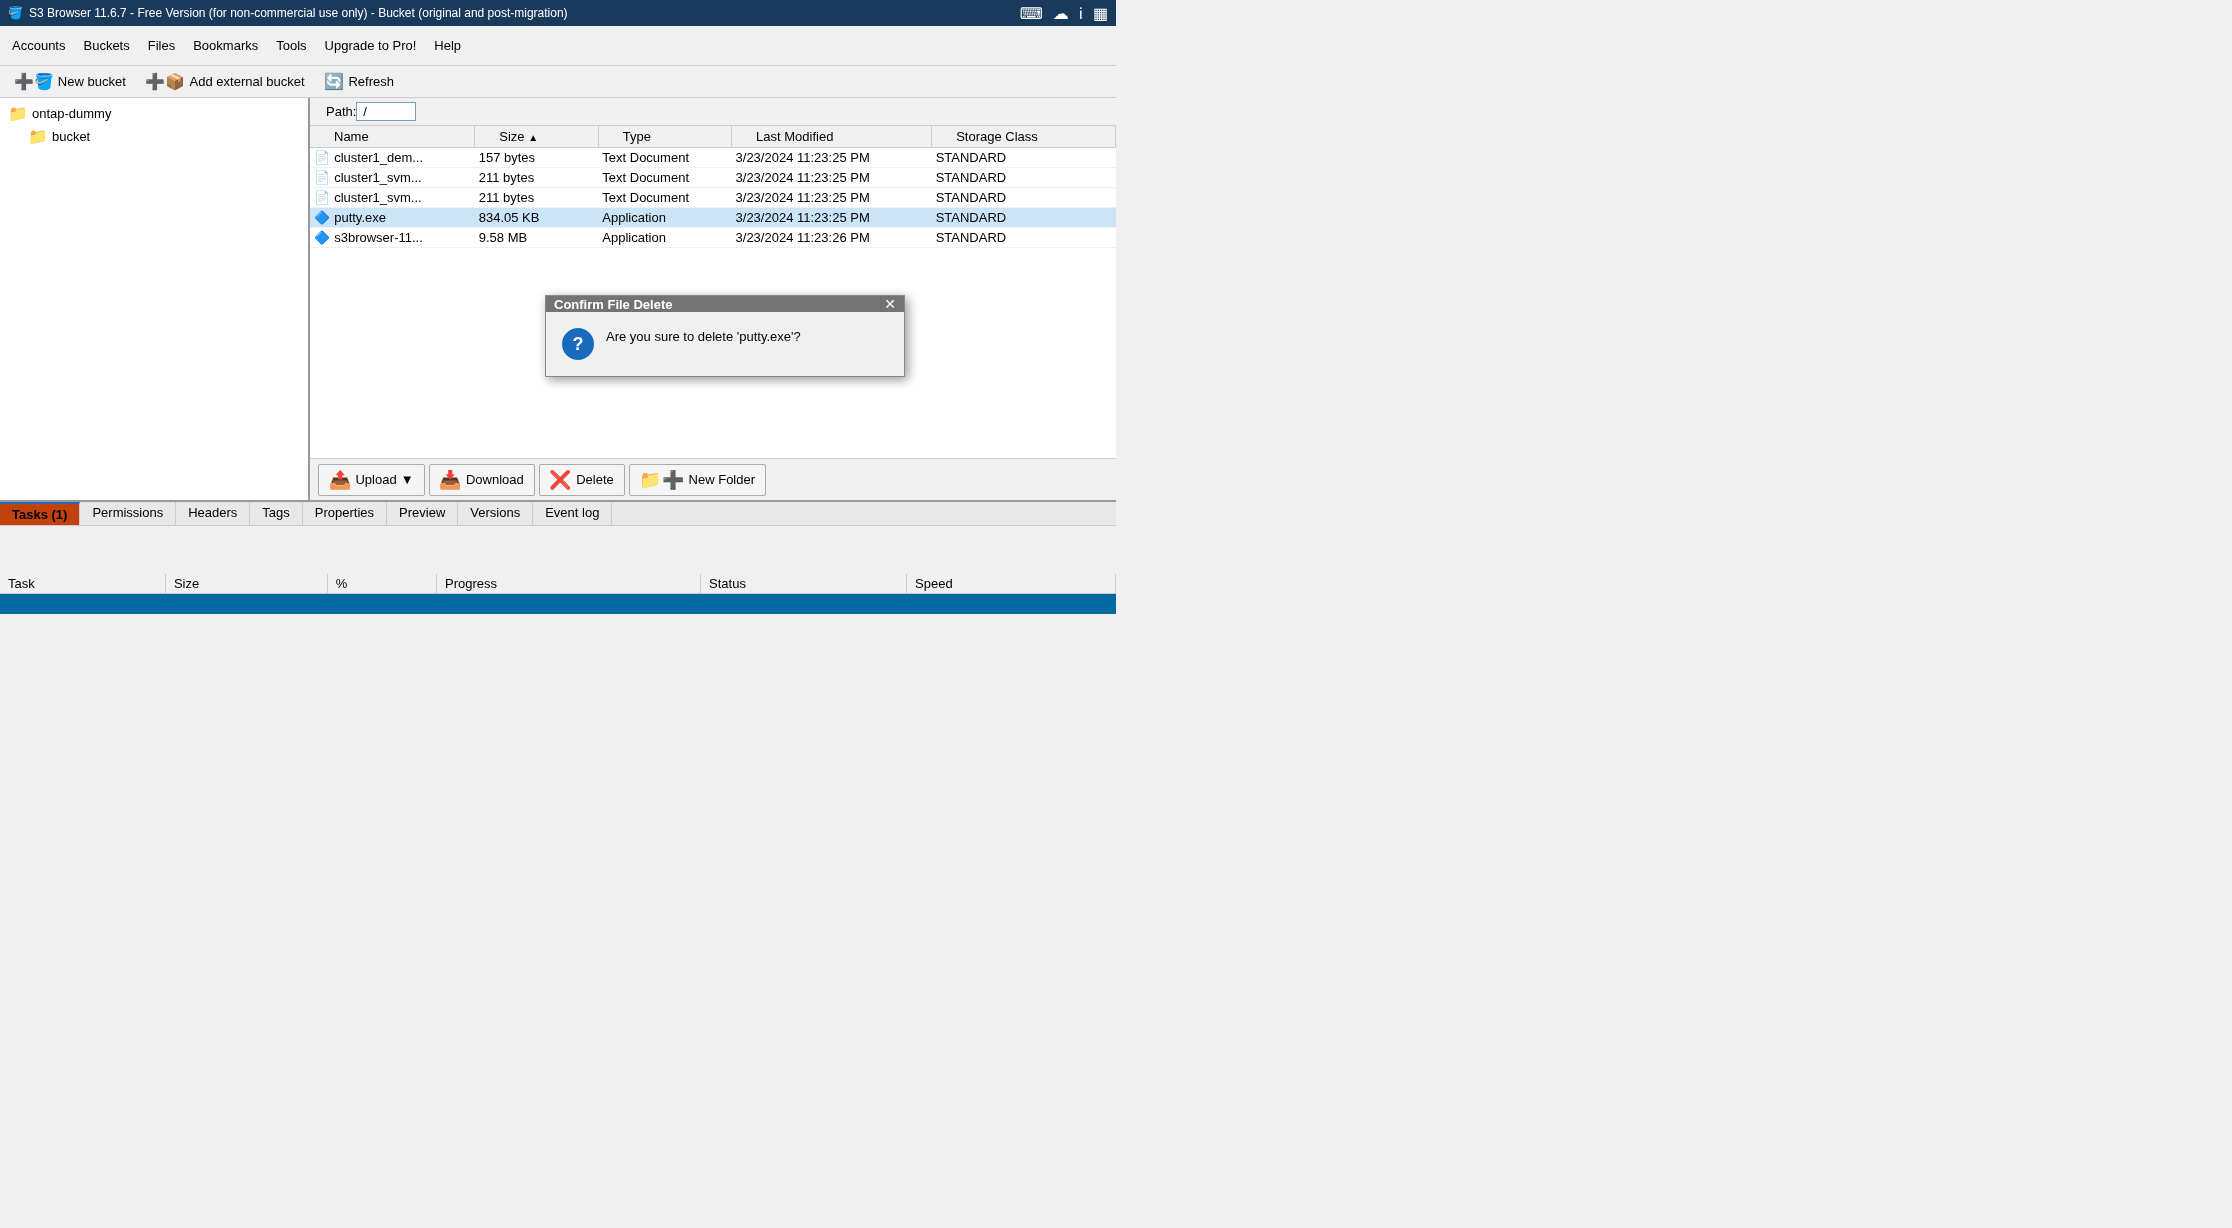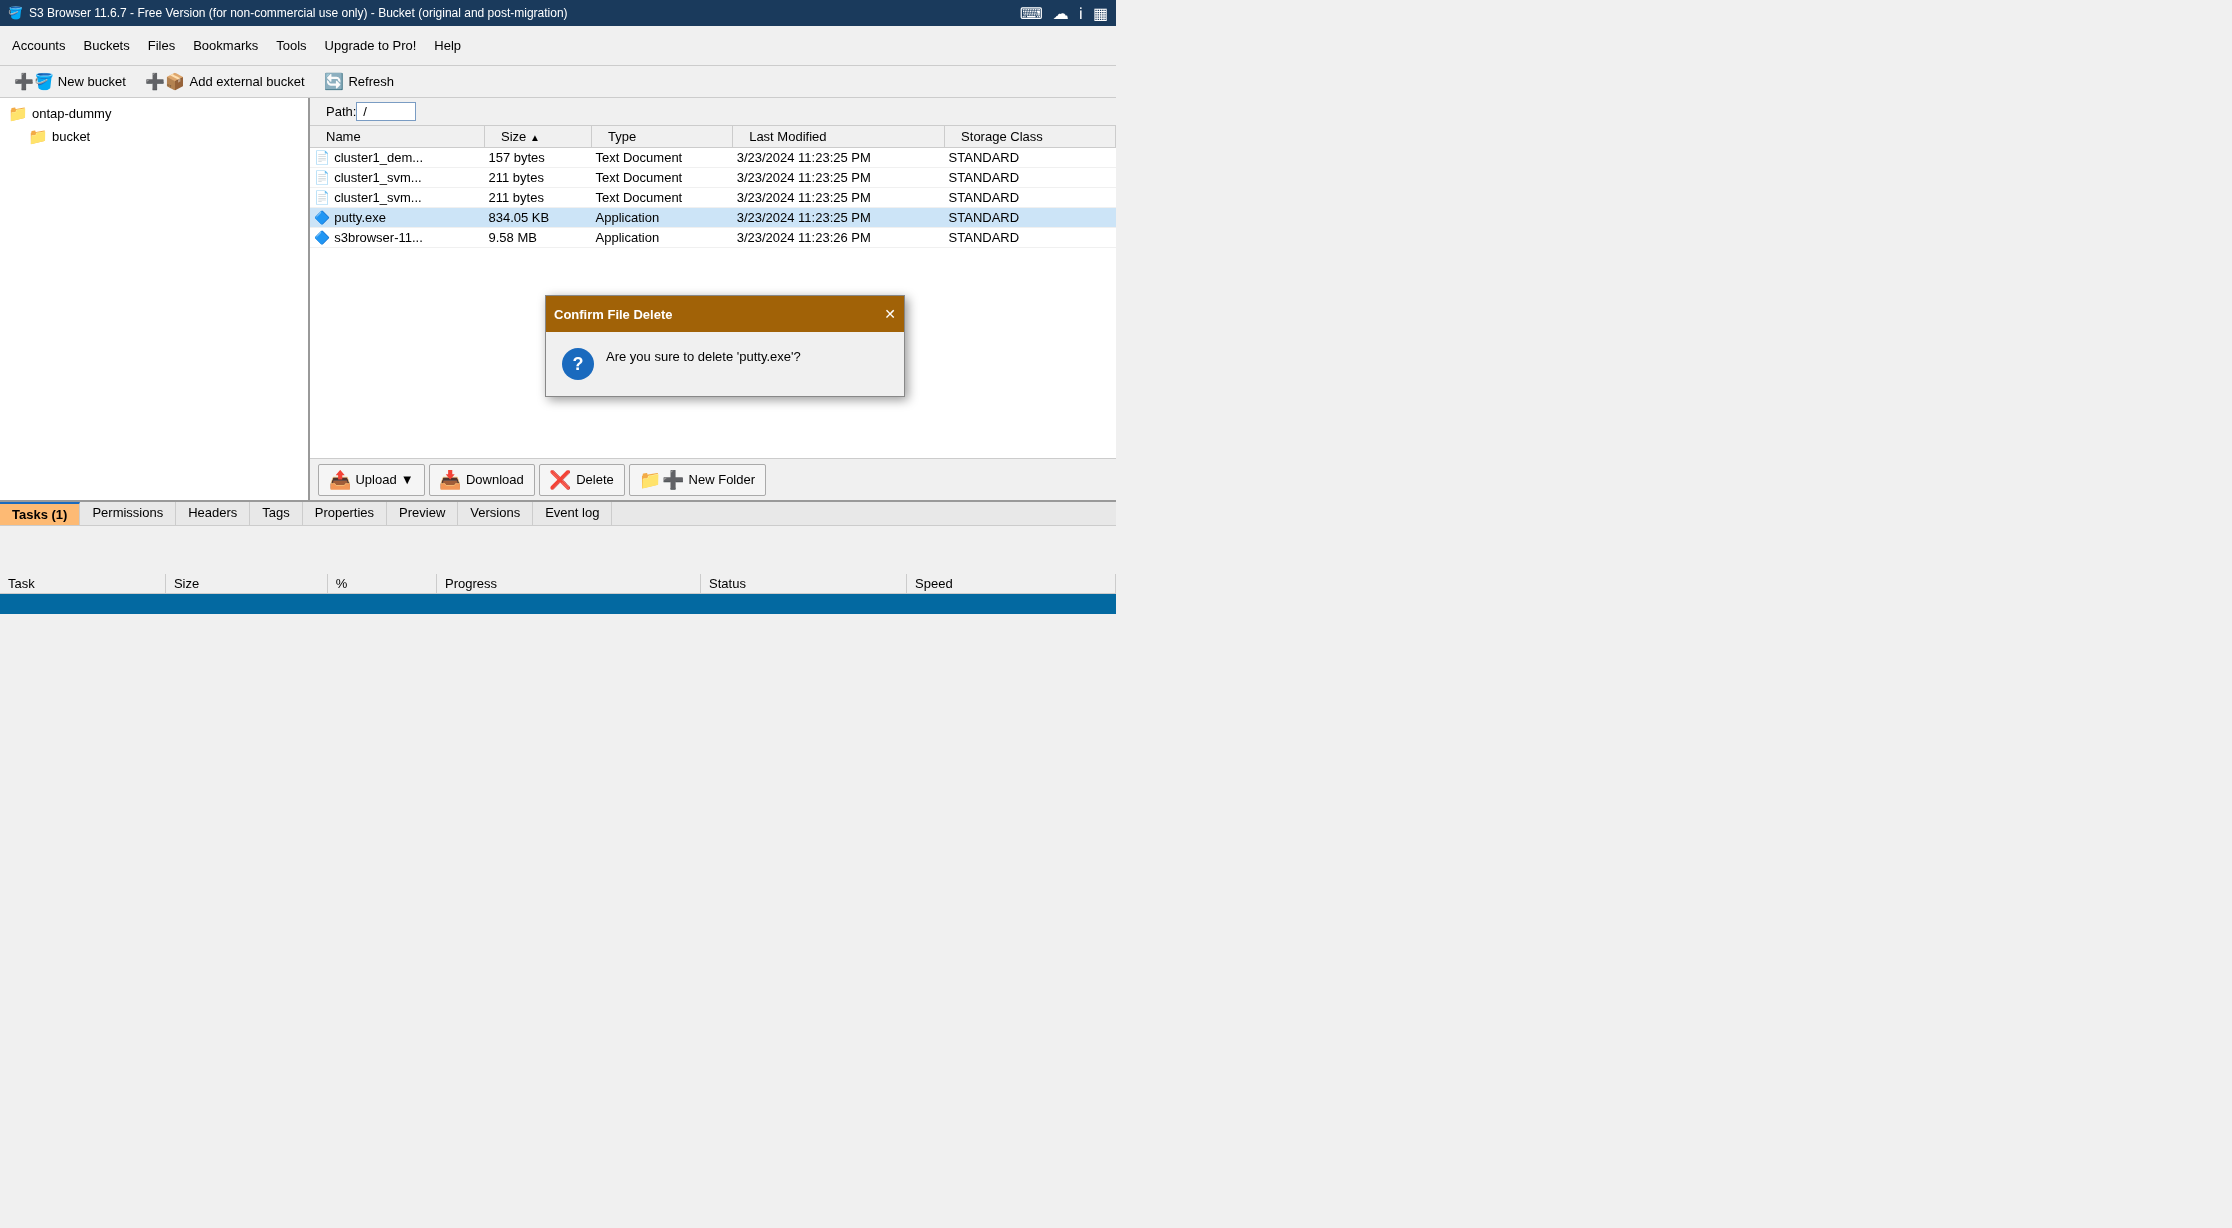--- a/index.html
+++ b/index.html
@@ -128,21 +128,21 @@
     }
     table {
       width: 100%;
       border-collapse: collapse;
       font-size: 13px;
     }
     thead th {
       background: #f0f0f0;
       border-bottom: 1px solid #ccc;
       border-right: 1px solid #ccc;
-      padding: 3px 16px;
+      padding: 3px 24px;
       text-align: left;
       font-weight: normal;
       cursor: pointer;
     }
     tbody tr { cursor: pointer; }
     tbody tr.selected { background: #cce4f7; }
     tbody td {
       padding: 2px 4px;
       border-bottom: 1px solid #f0f0f0;
       white-space: nowrap;
@@ -182,21 +182,21 @@
       border-bottom: 1px solid #ccc;
       background: #e8e8e8;
     }
     .tab {
       padding: 3px 12px;
       cursor: pointer;
       font-size: 13px;
       border-right: 1px solid #ccc;
     }
     .tab.active {
-      background: #fdba74;
+      background: #c2410c;
       border-top: 2px solid #1a6abe;
       font-weight: bold;
     }
     .tasks-content {
       flex: 1;
       background: #0369a1;
       overflow: auto;
       margin-top: 48px;
     }
     .tasks-table {
@@ -217,27 +217,27 @@
       top: 295px;
       left: 545px;
       width: 360px;
       background: #f0f0f0;
       border: 1px solid #888;
       box-shadow: 3px 3px 10px rgba(0,0,0,0.4);
       pointer-events: all;
       z-index: 20;
     }
     .dialog-titlebar {
-      background: #a16207;
+      background: #737373;
       color: white;
       padding: 4px 8px;
       display: flex;
       align-items: center;
       justify-content: space-between;
-      height: 36px;
+      height: 16px;
     }
     .dialog-title { font-size: 13px; font-weight: bold; }
     .dialog-close {
       cursor: pointer;
       font-size: 14px;
       color: white;
       background: none;
       border: none;
       padding: 0;
     }

